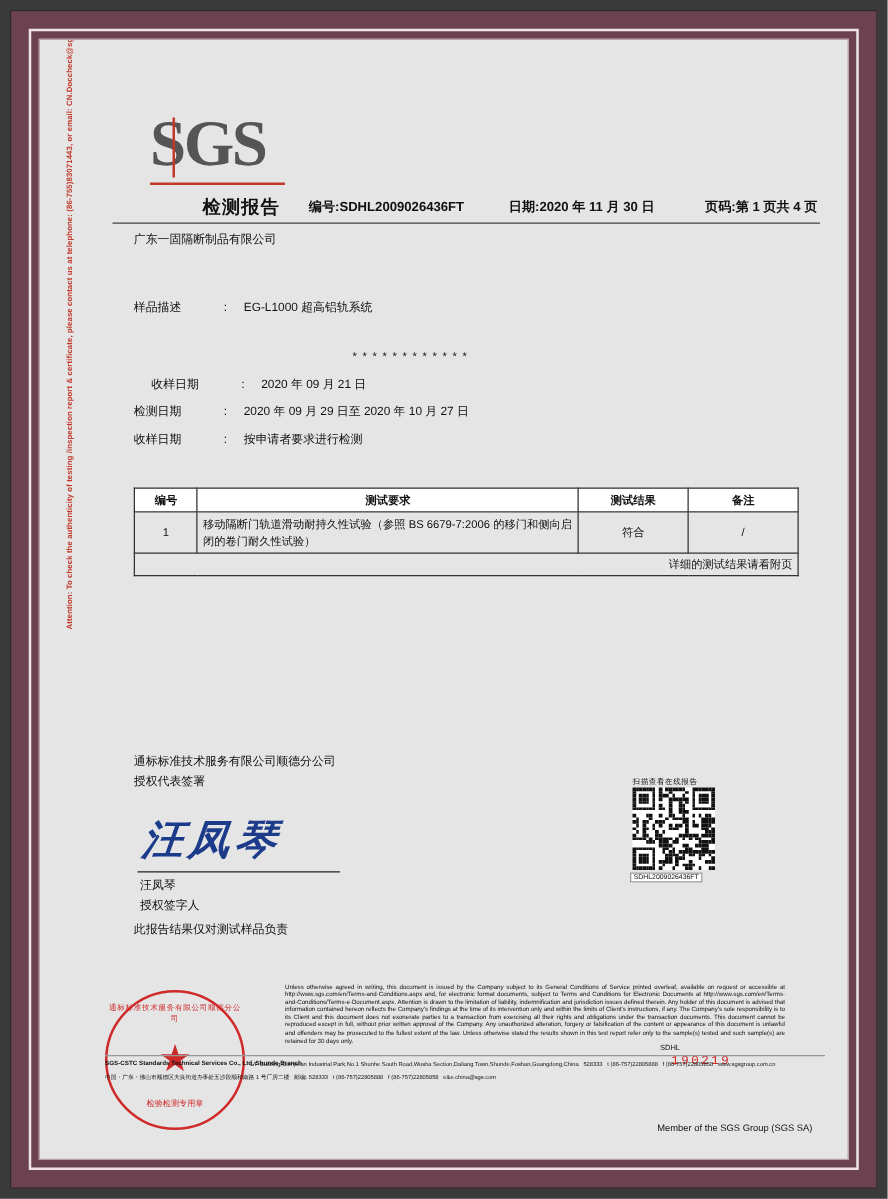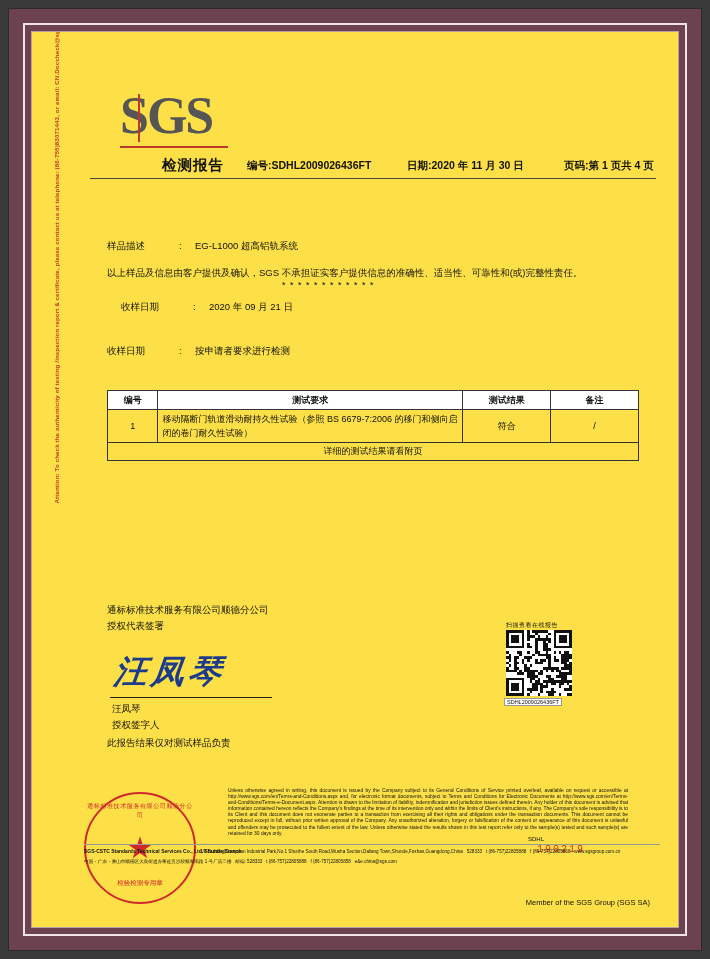--- a/index.html
+++ b/index.html
@@ -16,21 +16,21 @@
     border:1px solid #2c2c2c;
     box-sizing:border-box;
   }
   .frame-mid{
     position:absolute;left:14px;top:14px;right:14px;bottom:14px;
     border:2px solid #efe3e8;
     box-sizing:border-box;
   }
   .frame-inner{
     position:absolute;left:22px;top:22px;right:22px;bottom:22px;
-    background:#fde047;
+    background:#e5e5e5;
     box-sizing:border-box;
     border:1px solid #b9a1ab;
     overflow:hidden;
   }
   
   .side-text{
     position:absolute;
     left:-176px;
     top:268px;
     width:400px;
@@ -105,21 +105,21 @@
     border-collapse:collapse;font-size:9px;color:#111;
   }
   table.results th,table.results td{
     border:1px solid #333;padding:2px 4px;vertical-align:middle;
   }
   table.results th{font-weight:bold;text-align:center;background:#fff;}
   .c-no{width:42px;text-align:center;}
   .c-req{width:300px;line-height:14px;}
   .c-res{width:80px;text-align:center;}
   .c-rem{width:80px;text-align:center;}
-  .tbl-footer td{text-align:center;margin-top:16px;}
+  .tbl-footer td{text-align:right;margin-top:16px;}
   
   .sig-company{
     position:absolute;left:75px;top:570px;font-size:9.5px;color:#111;line-height:16px;
   }
   .sig-img{
     position:absolute;left:82px;top:618px;
     font-family:"Liberation Serif", serif;
     font-size:33px;color:#1d3b8b;font-style:italic;font-weight:bold;
     letter-spacing:4px;
     transform:skewX(-6deg);
@@ -206,31 +206,34 @@
     </div>
     <div class="rep-date">
       <span>日期:</span><span>2020 年 11 月 30 日</span>
     </div>
     <div class="rep-page">
       <span>页码:</span><span>第 1 页共 4 页</span>
     </div>
     <div class="hr-main"></div>
 
     <div class="addr">
+      <div>广东一固隔断制品有限公司</div>
     </div>
 
     <div class="row" style="left:75px;top:208px;">
       <span class="lab">样品描述</span><span class="col">:</span><span>EG-L1000 超高铝轨系统</span>
     </div>
 
-    <div class="note">以上样品及信息由客户提供及确认，SGS 不承担证实客户提供信息的准确性、适当性、可靠性和(或)完整性责任。</div>
     <div class="stars">* * * * * * * * * * * *</div>
 
     <div class="row" style="left:89px;top:269px;">
       <span class="lab">收样日期</span><span class="col">:</span><span>2020 年 09 月 21 日</span>
+    </div>
+    <div class="row" style="left:75px;top:291px;">
+      <span class="lab">检测日期</span><span class="col">:</span><span>2020 年 09 月 29 日至 2020 年 10 月 27 日</span>
     </div>
     <div class="row" style="left:75px;top:313px;">
       <span class="lab">收样日期</span><span class="col">:</span><span>按申请者要求进行检测</span>
     </div>
 
 
     <table class="results">
       <thead>
         <tr>
           <th class="c-no">编号</th>

